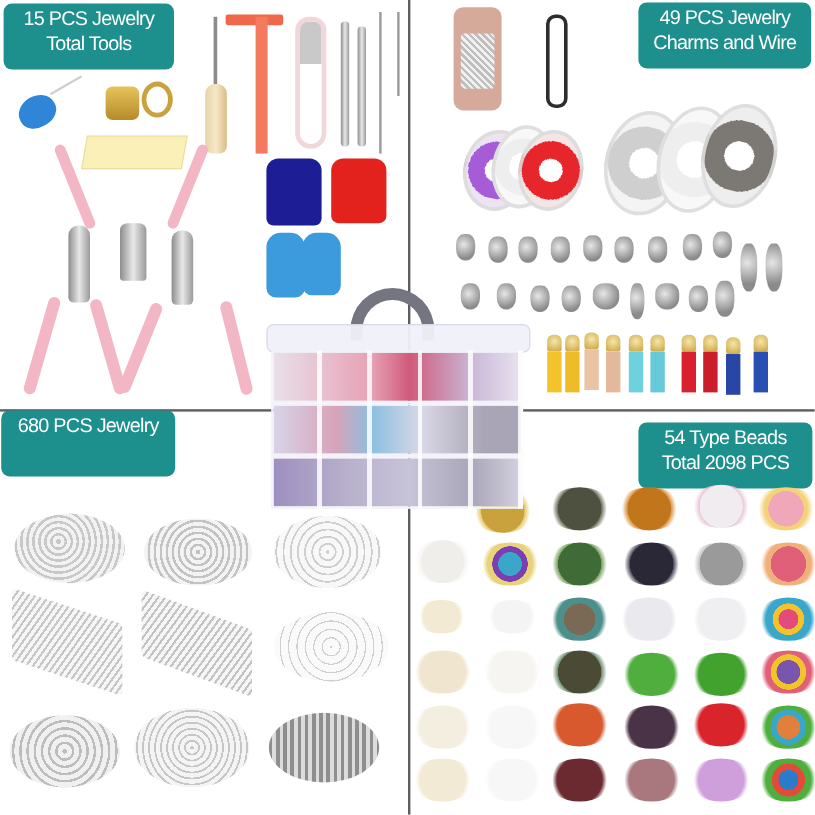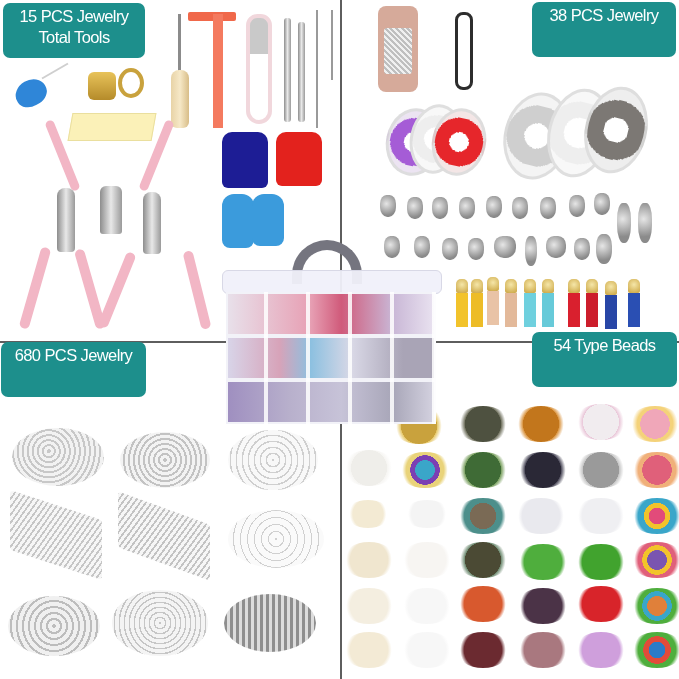--- a/index.html
+++ b/index.html
@@ -68,21 +68,22 @@
 <div class="abs pink" style="left:112px; top:250px; width:10px; height:80px; border-radius:5px; transform:rotate(22deg);"></div>
 <div class="abs pink" style="left:192px; top:250px; width:10px; height:80px; border-radius:5px; transform:rotate(-14deg);"></div>
 
 <div class="abs" style="left:222px; top:132px; width:46px; height:56px; background:#1d1d95; border-radius:10px 10px 6px 6px;"></div>
 <div class="abs" style="left:276px; top:132px; width:46px; height:54px; background:#e3221d; border-radius:10px 10px 6px 6px;"></div>
 
 <div class="abs" style="left:222px; top:194px; width:32px; height:54px; background:#3b9bdc; border-radius:12px 12px 8px 8px;"></div>
 <div class="abs" style="left:252px; top:194px; width:32px; height:52px; background:#3b9bdc; border-radius:12px 12px 8px 8px;"></div>
 
 <div class="badge" style="left:532px; top:2px; width:144px; height:55px;">
-  <span>38 PCS Jewelry</span>
+  <span>49 PCS Jewelry</span>
+  <span>Charms and Wire</span>
 </div>
 
 <div class="abs" style="left:378px; top:6px; width:40px; height:86px; background:#d6aa9a; border-radius:8px;"></div>
 <div class="abs" style="left:384px; top:28px; width:28px; height:46px; background:repeating-linear-gradient(45deg,#bfbfbf 0 2px,#f0f0f0 2px 4px); border-radius:3px;"></div>
 
 <div class="abs" style="left:455px; top:12px; width:18px; height:78px; border:3px solid #2d2d2d; border-radius:8px; box-sizing:border-box;"></div>
 
 <div class="spool" style="left:386px; top:108px; width:56px; height:68px; background:radial-gradient(circle,#fff 0 25%,#a55cd6 25% 60%,#ece4f2 60%); transform:rotate(12deg);"></div>
 <div class="spool" style="left:410px; top:104px; width:52px; height:70px; background:radial-gradient(circle,#fff 0 30%,#eeeeee 30% 60%,#f8f8f8 60%); transform:rotate(12deg);"></div>
 <div class="spool" style="left:432px; top:108px; width:54px; height:68px; background:radial-gradient(circle,#fff 0 25%,#e6262b 25% 62%,#f4e6e6 62%); transform:rotate(12deg);"></div>
@@ -160,22 +161,23 @@
 <div class="pile" style="left:12px; top:428px; width:92px; height:58px; background:repeating-radial-gradient(circle at 40% 40%,#c8c8c8 0 2px,#f2f2f2 2px 5px);"></div>
 <div class="pile" style="left:120px; top:432px; width:90px; height:56px; background:repeating-radial-gradient(circle at 50% 50%,#c3c3c3 0 2px,#f3f3f3 2px 5px);"></div>
 <div class="pile" style="left:228px; top:430px; width:90px; height:60px; background:repeating-radial-gradient(circle at 50% 50%,#cfcfcf 0 1.5px,#f8f8f8 1.5px 6px);"></div>
 <div class="abs" style="left:10px; top:505px; width:92px; height:60px; background:repeating-linear-gradient(120deg,#c6c6c6 0 1.5px,#f6f6f6 1.5px 4px); transform:skewY(18deg); border-radius:4px;"></div>
 <div class="abs" style="left:118px; top:508px; width:92px; height:56px; background:repeating-linear-gradient(120deg,#c3c3c3 0 1.5px,#f6f6f6 1.5px 4px); transform:skewY(20deg); border-radius:4px;"></div>
 <div class="pile" style="left:228px; top:510px; width:96px; height:58px; background:repeating-radial-gradient(circle at 50% 50%,#d0d0d0 0 1px,#fafafa 1px 7px);"></div>
 <div class="pile" style="left:8px; top:596px; width:92px; height:60px; background:repeating-radial-gradient(circle at 50% 50%,#bdbdbd 0 2px,#f0f0f0 2px 6px);"></div>
 <div class="pile" style="left:112px; top:590px; width:96px; height:66px; background:repeating-radial-gradient(circle at 50% 50%,#c6c6c6 0 1.5px,#f4f4f4 1.5px 5px);"></div>
 <div class="pile" style="left:224px; top:594px; width:92px; height:58px; background:repeating-linear-gradient(90deg,#8e8e8e 0 3px,#dcdcdc 3px 6px);"></div>
 
-<div class="badge" style="left:532px; top:332px; width:145px; height:55px;">
+<div class="badge" style="left:532px; top:352px; width:145px; height:55px;">
   <span>54 Type Beads</span>
+  <span>Total 2098 PCS</span>
 </div>
 
 <div class="bead-pile" style="left:392px; top:408px; background:radial-gradient(circle,#c9a23d 0 55%,#e6c86a 56%,transparent 70%);"></div>
 <div class="bead-pile" style="left:456px; top:406px; background:radial-gradient(circle,#4e5140 0 55%,#6d6e5b 56%,transparent 70%);"></div>
 <div class="bead-pile" style="left:514px; top:406px; background:radial-gradient(circle,#c2761c 0 55%,#d9933e 56%,transparent 70%);"></div>
 <div class="bead-pile" style="left:574px; top:404px; background:radial-gradient(circle,#f1ecef 0 55%,#e9c6d8 56%,transparent 70%);"></div>
 <div class="bead-pile" style="left:628px; top:406px; background:radial-gradient(circle,#f0a7b9 0 45%,#f4d27a 46% 55%,transparent 70%);"></div>
 
 <div class="bead-pile" style="left:342px; top:450px; background:radial-gradient(circle,#efeeea 0 55%,#f6f5f2 56%,transparent 70%);"></div>
 <div class="bead-pile" style="left:398px; top:452px; background:radial-gradient(circle,#3aa6c9 0 30%,#7b3fb3 31% 45%,#e9d37a 46% 58%,transparent 70%);"></div>

